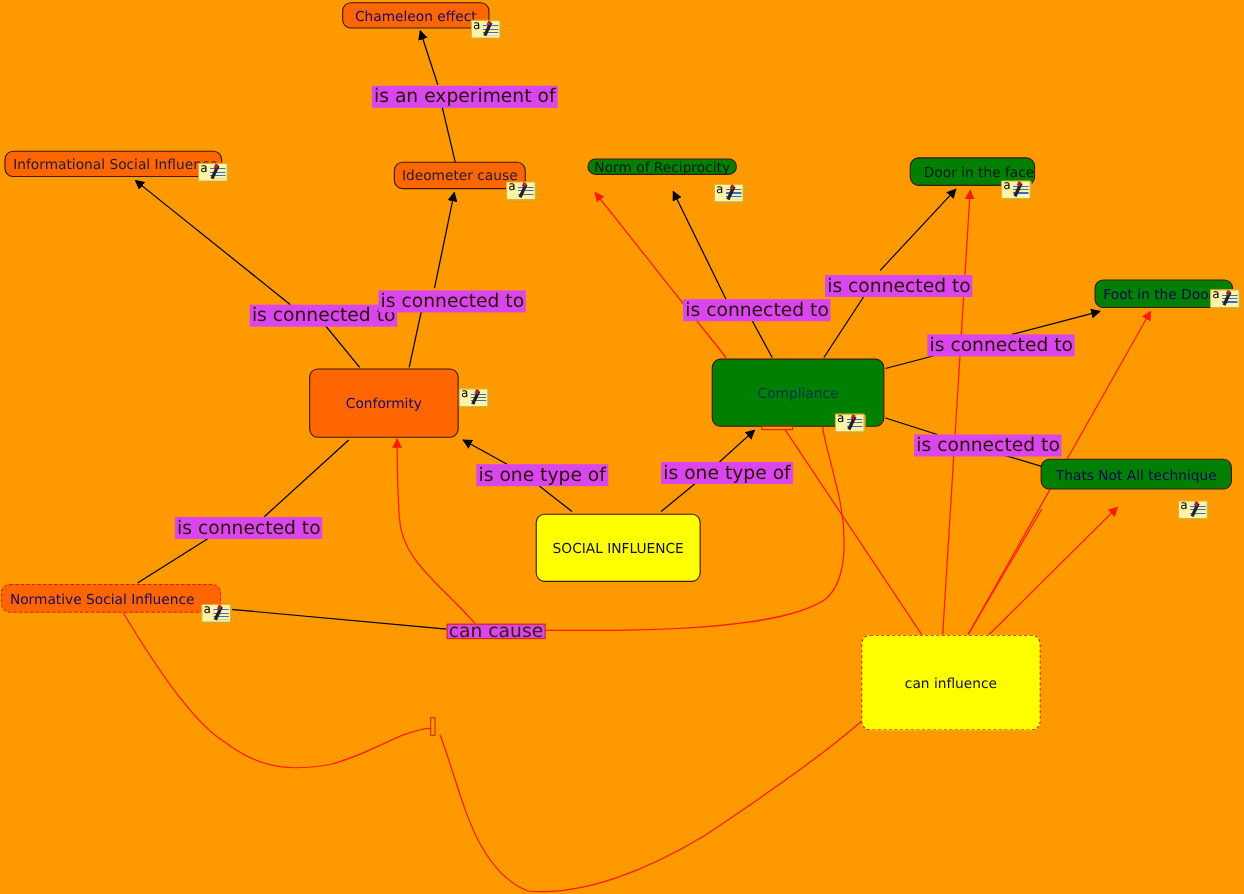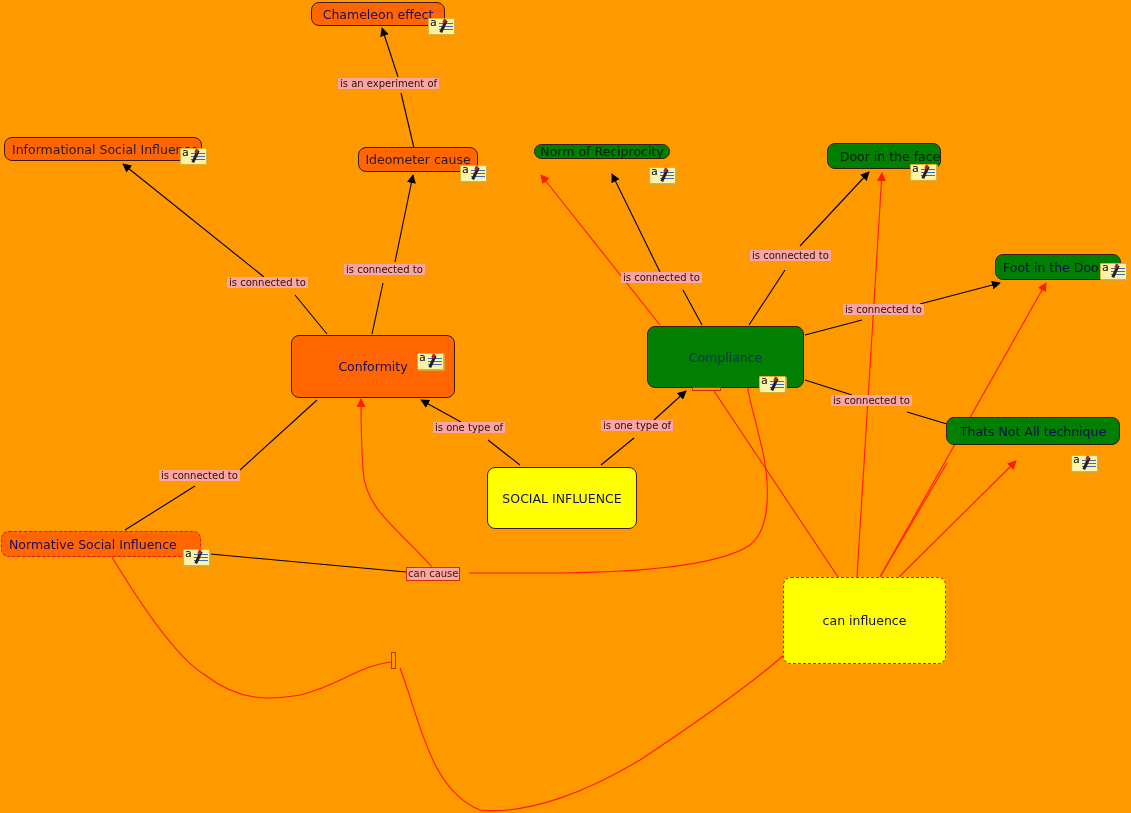--- a/index.html
+++ b/index.html
@@ -17,22 +17,22 @@
     color: #1a0a66;
   }
   .concept.orange { background: #ff6600; }
   .concept.green  { background: #007f00; color: #0a0a55; }
   .concept.yellow { background: #ffff00; color: #10104a; }
   .concept.dashed { border: 1px dashed #cc2200; }
   .concept.bold   { font-weight: normal; }
   .concept.plain  { font-weight: normal; color: #221a33; }
   .concept.left   { justify-content: flex-start; padding-left: 7px; }
   .link-label {
-    position: absolute; font-size: 10px; color: #2a1400;
-    background: #fca5a5; padding: 0 2px; white-space: nowrap;
+    position: absolute; font-size: 17px; color: #2a1400;
+    background: #d946ef; padding: 0 2px; white-space: nowrap;
   }
   .link-label.boxed { border: 1px solid #d42a00; padding: 0 1px; line-height: 12px; color:#3a2000; }
   .note-icon {
     position: absolute; width: 27px; height: 17px; box-sizing: border-box;
     background: #fff3a8; border: 1px solid #e0b030; border-radius: 1px;
     box-shadow: 1px 1px 0 #d9a520;
   }
   .note-icon .a { position: absolute; left: 1px; top: -3px; font-size: 11px; color: #000; font-family: "DejaVu Sans Mono", monospace; }
   .note-icon .lines { position: absolute; left: 10px; top: 3px; width: 14px; height: 10px;
     background: repeating-linear-gradient(#fff3a8 0 1px, #3a6acc 1px 2px, #fff3a8 2px 3px); }
@@ -163,21 +163,21 @@
 <div class="concept green bold left" style="left:995px;top:254px;width:126px;height:26px;">
   <span>Foot in the Door</span>
 </div>
 <div class="note-icon" style="left:1100px;top:263px;">
     <span class="a">a</span>
     <span class="lines"></span>
     <span class="pen"></span>
     <span class="pentip"></span>
   </div>
 
-<div class="concept orange bold" style="left:291px;top:335px;width:164px;height:63px;">
+<div class="concept orange bold" style="left:281px;top:335px;width:136px;height:63px;">
   <span>Conformity</span>
 </div>
 <div class="note-icon" style="left:417px;top:353px;">
     <span class="a">a</span>
     <span class="lines"></span>
     <span class="pen"></span>
     <span class="pentip"></span>
   </div>
 
 <div class="concept green bold" style="left:647px;top:326px;width:157px;height:62px;color:#0a3355;">

